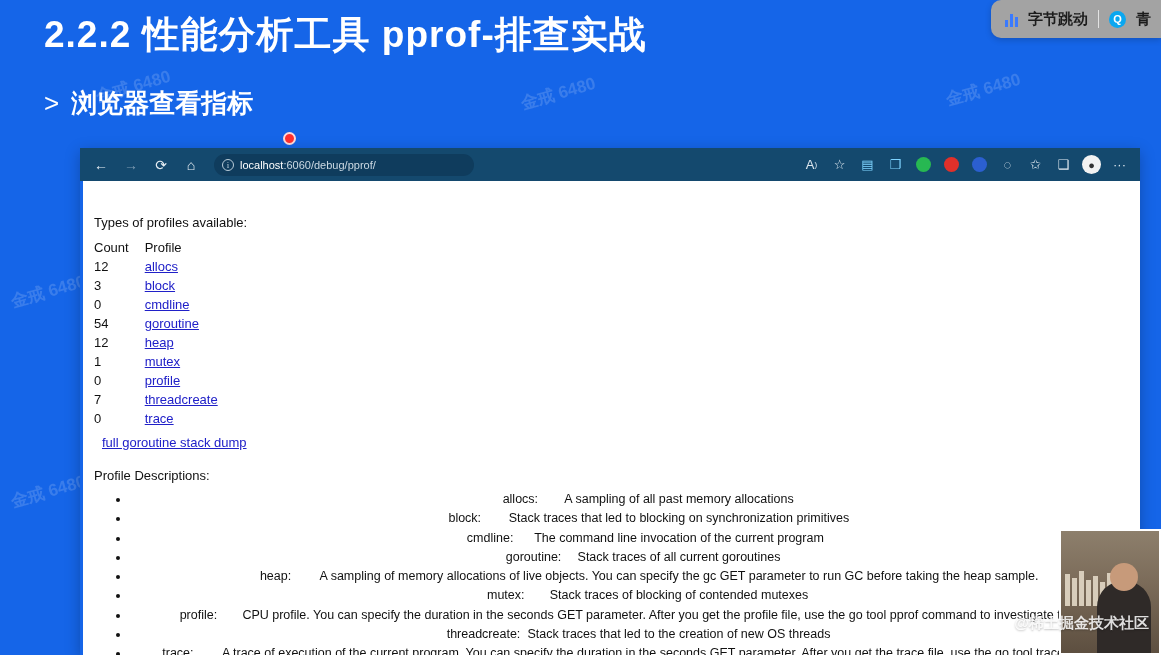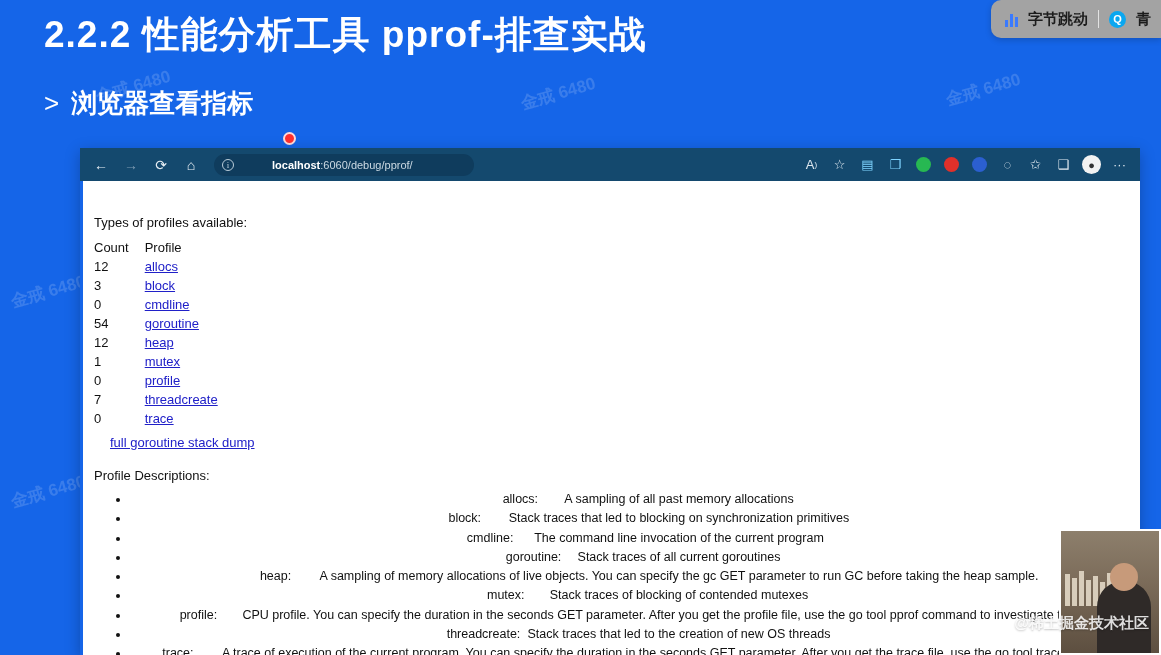--- a/index.html
+++ b/index.html
@@ -128,21 +128,21 @@
     gap: 6px;
     margin-left: 6px;
   }
   .urlbar .info {
     width: 12px; height: 12px; border-radius: 50%;
     border: 1px solid #b9ccd9; color: #b9ccd9;
     font-size: 9px; display: inline-flex; align-items: center; justify-content: center;
     font-family: "Liberation Serif", serif;
   }
   .urlbar .utext { font-size: 11px; color: #ffffff; white-space: nowrap; }
-  .urlbar .utext .host { font-weight: 700; margin-left: 32px; }
+  .urlbar .utext .host { font-weight: 400; }
   .urlbar .utext .path { color: #cbd9e3; }
   .tb-spacer { flex: 1 1 auto; }
   .tb-right { display: flex; align-items: center; gap: 3px; }
   .tb-ic {
     width: 25px; height: 24px;
     display: inline-flex; align-items: center; justify-content: center;
     color: #dde7ef; font-size: 13px; border-radius: 4px;
   }
   .dot-ic { width: 15px; height: 15px; border-radius: 50%; display:inline-block; }
   .avatar-ic {
@@ -185,21 +185,21 @@
     width: 34px;
     text-align: left;
     padding-right: 8px;
   }
   .profiles-table td.name { padding-left: 8px; }
   a.pplink {
     color: #2020c8;
     text-decoration: underline;
     cursor: pointer;
   }
-  .fullgd { margin: 7px 0 0 24px; }
+  .fullgd { margin: 7px 0 0 16px; }
   .pd-head { margin: 18px 0 8px 8px; }
   .desc-list { margin: 0; padding: 0 0 0 44px; list-style: disc; }
   .desc-list li { margin: 0 0 3px 0; font-size: 12.5px; line-height: 1.3; text-align: center; }
   .desc-list li .dterm { display: inline-block; min-width: 88px; }
 
   
   .webcam {
     position: absolute;
     right: 0;
     bottom: 0;

